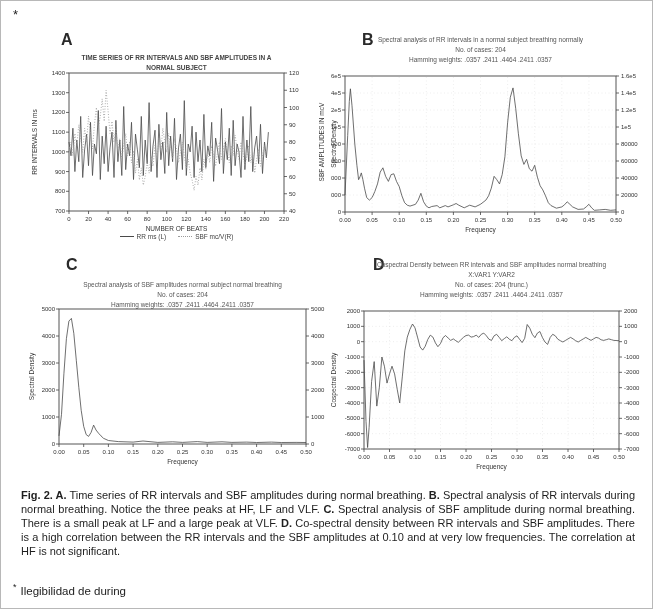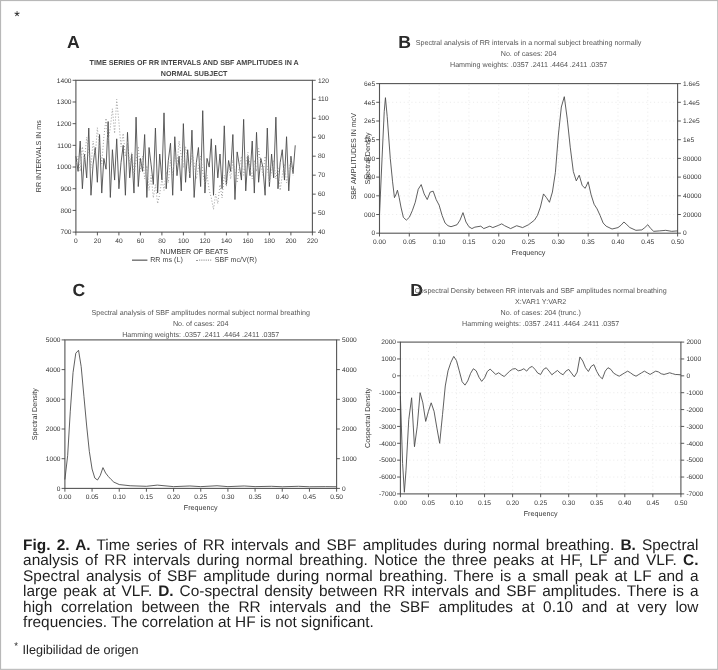--- a/index.html
+++ b/index.html
@@ -17,21 +17,21 @@
   .ln{fill:none;stroke:#4a4a4a;stroke-width:0.8;stroke-linejoin:round;}
   .ln.dot{stroke:#9a9a9a;stroke-width:0.9;stroke-dasharray:0.9,1.8;}
   text{font-family:"Liberation Sans",sans-serif;}
   .tlab{font-size:6px;fill:#333;}
   .axl{font-size:6.5px;fill:#333;}
   .plegend{position:absolute;display:flex;justify-content:center;gap:12px;font-size:6.5px;color:#444;align-items:center;}
   .plegend .item{display:flex;align-items:center;gap:3px;}
   .sw{display:inline-block;width:14px;height:0;}
   .sw.solid{border-top:1px solid #4a4a4a;}
   .sw.dotted{border-top:1px dotted #9a9a9a;}
-  #caption{position:absolute;left:20px;top:487px;width:614px;font-size:14px;line-height:14px;
+  #caption{position:absolute;left:20px;top:487px;width:614px;font-size:11px;line-height:14px;
            color:#1e1e1e;text-align:justify;}
   #caption b{font-weight:bold;}
   #footnote{position:absolute;left:12px;top:581px;font-size:11.5px;color:#222;}
   #footnote sup{font-size:9px;margin-right:4px;}
 </style>
 </head>
 <body>
 
 <div id="page">
 
@@ -361,16 +361,16 @@
         <text x="293" y="57" text-anchor="start" class="tlab">2000</text>
         <polyline points="33.0,104.1 35.0,165.4 36.6,191.5 38.1,171.5 40.6,125.5 43.2,105.6 45.8,150.1 48.3,131.7 50.9,101.0 53.4,110.2 56.0,127.1 58.5,117.9 61.0,110.2 63.6,117.9 66.2,133.2 68.7,147.0 71.3,120.9 73.8,94.9 76.3,81.1 78.9,73.4 81.5,68.0 84.0,71.9 86.5,81.1 89.1,91.0 91.7,94.1 94.2,90.3 96.8,83.4 99.3,79.2 101.9,81.1 104.4,86.9 106.9,90.7 109.5,87.5 112.0,81.7 114.6,79.5 117.2,82.1 119.7,84.4 122.3,82.9 124.8,84.7 127.3,86.3 129.9,83.8 132.4,81.4 135.0,79.5 137.6,79.1 140.1,81.1 142.6,80.6 145.2,79.2 147.8,81.4 150.3,78.3 152.8,77.1 155.4,79.8 157.9,83.2 160.5,84.4 163.1,79.8 165.6,78.3 168.2,81.4 170.7,84.7 173.3,82.6 175.8,80.8 178.3,83.2 180.9,84.7 183.4,81.4 186.0,79.8 188.5,83.2 191.1,86.6 193.7,82.3 196.2,68.5 198.8,72.2 201.3,78.3 203.9,81.7 206.4,77.1 208.9,75.5 211.5,81.7 214.0,86.0 216.6,88.4 219.2,81.4 221.7,78.3 224.3,79.8 226.8,83.2 229.3,84.7 231.9,86.0 234.5,84.4 237.0,82.9 239.6,81.4 242.1,82.9 244.6,84.7 247.2,86.0 249.8,84.4 252.3,82.9 254.8,81.4 257.4,82.9 260.0,84.4 262.5,82.9 265.1,81.4 267.6,82.1 270.1,83.8 272.7,84.4 275.3,83.7 277.8,82.9 280.4,83.7 282.9,84.4 288.0,84.7" class="ln"></polyline>
         <text x="160.5" y="213" text-anchor="middle" class="axl">Frequency</text>
         <text x="5" y="124" text-anchor="middle" class="axl" transform="rotate(-90 5 124)">Cospectral Density</text>
       </svg>
   </div>
 
   <div id="caption"><b>Fig. 2. A.</b><span> Time series of RR intervals and SBF amplitudes during normal breathing. </span><b>B.</b><span> Spectral analysis of RR intervals during normal breathing. Notice the three peaks at HF, LF and VLF. </span><b>C.</b><span> Spectral analysis of SBF amplitude during normal breathing. There is a small peak at LF and a large peak at VLF. </span><b>D.</b><span> Co-spectral density between RR intervals and SBF amplitudes. There is a high correlation between the RR intervals and the SBF amplitudes at 0.10 and at very low frequencies. The correlation at HF is not significant.</span></div>
 
   <div id="footnote">
-    <sup>*</sup><span>Ilegibilidad de origen</span>
+    <sup>*</sup><span>Ilegibilidad de during</span>
   </div>
 
 </div>
 
 </body></html>

